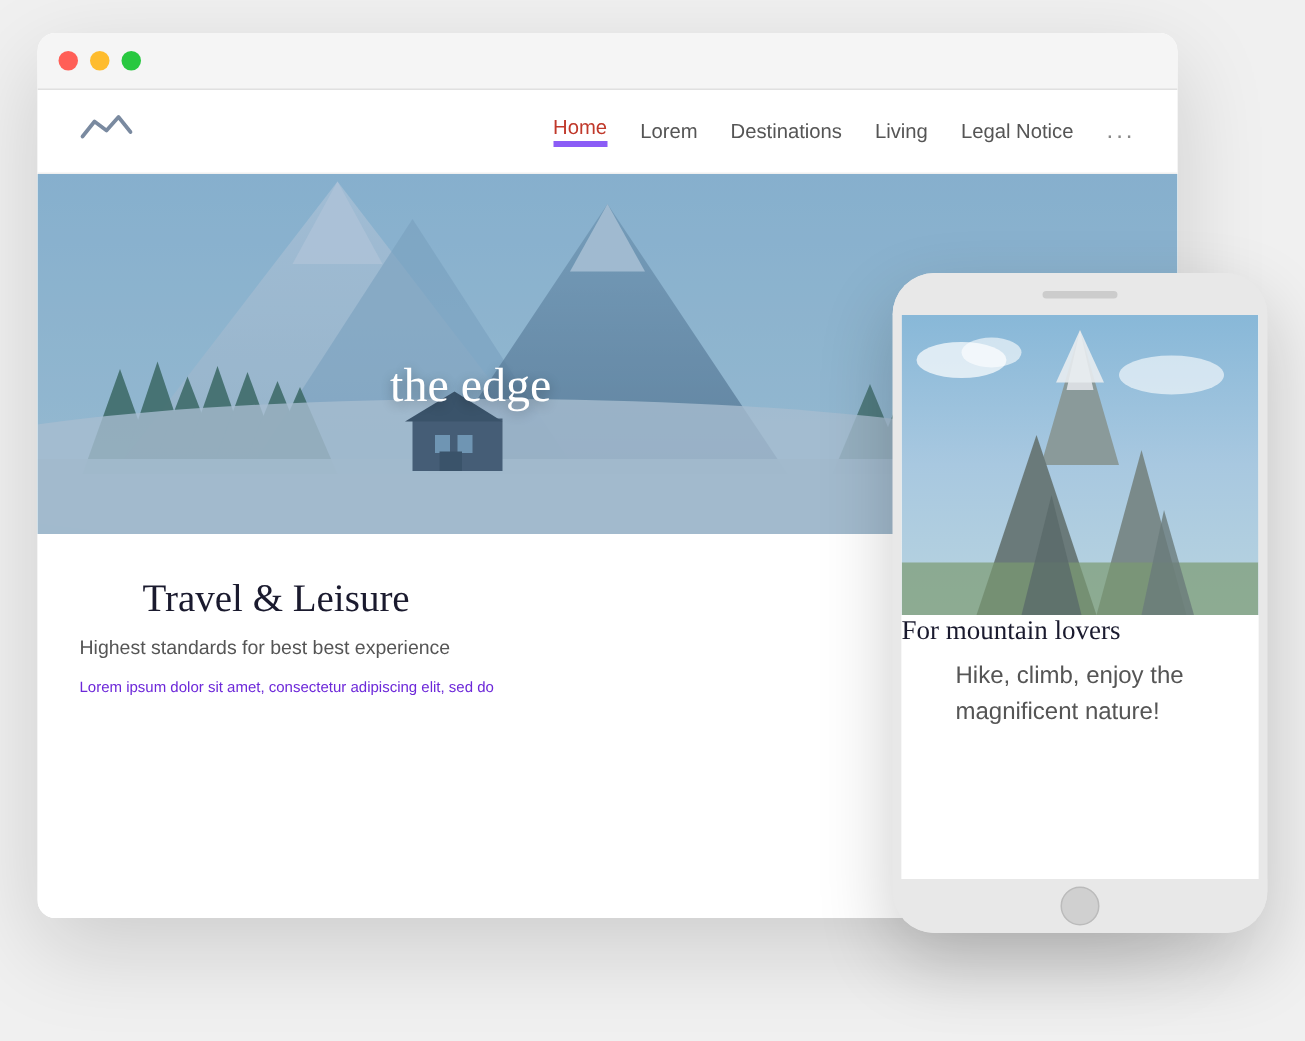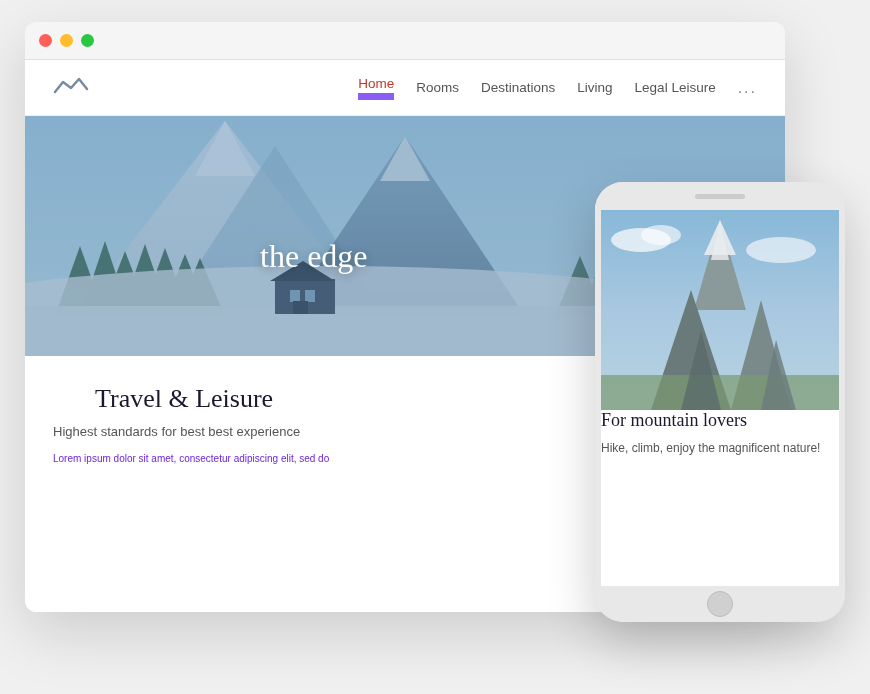--- a/index.html
+++ b/index.html
@@ -89,21 +89,21 @@
     }
 
     .nav-link {
       color: #555;
       text-decoration: none;
       cursor: pointer;
     }
 
     .nav-link.active {
       color: #c0392b;
-      border-bottom: 7px solid #8b5cf6;
+      border-bottom: 4px solid #8b5cf6;
       padding-bottom: 2px;
     }
 
     .nav-more {
       color: #888;
       font-size: 16px;
       letter-spacing: 2px;
     }
 
     
@@ -255,23 +255,24 @@
 
     .mobile-content-title {
       font-family: Georgia, 'Times New Roman', serif;
       font-size: 18px;
       color: #1a1a2e;
       margin-bottom: 8px;
       font-weight: 400;
     }
 
     .mobile-content-text {
-      font-size: 12px;
+      font-size: 16px;
       color: #555;
       line-height: 1.5;
+      margin-left: 36px;
     }
 
     .mobile-bottom-bar {
       height: 36px;
       background: #e8e8e8;
       display: flex;
       align-items: center;
       justify-content: center;
     }
 
@@ -308,24 +309,24 @@
         <div class="site-logo">
           <div class="logo-icon">
             <svg viewBox="0 0 36 24" fill="none" xmlns="http://www.w3.org/2000/svg">
               <polyline points="2,18 10,8 18,14 26,5 34,15" stroke="#7a8aa0" stroke-width="2.5" fill="none" stroke-linecap="round" stroke-linejoin="round"></polyline>
             </svg>
           </div>
         </div>
 
         <div class="nav-links">
           <span class="nav-link active">Home</span>
-          <span class="nav-link">Rooms</span>
+          <span class="nav-link">Lorem</span>
           <span class="nav-link">Destinations</span>
           <span class="nav-link">Living</span>
-          <span class="nav-link">Legal Leisure</span>
+          <span class="nav-link">Legal Notice</span>
           <span class="nav-more">...</span>
         </div>
       </div>
 
       <div class="hero-section">
         <div class="hero-bg">
 
           <svg class="hero-svg" viewBox="0 0 760 240" xmlns="http://www.w3.org/2000/svg">
 
             <defs>

